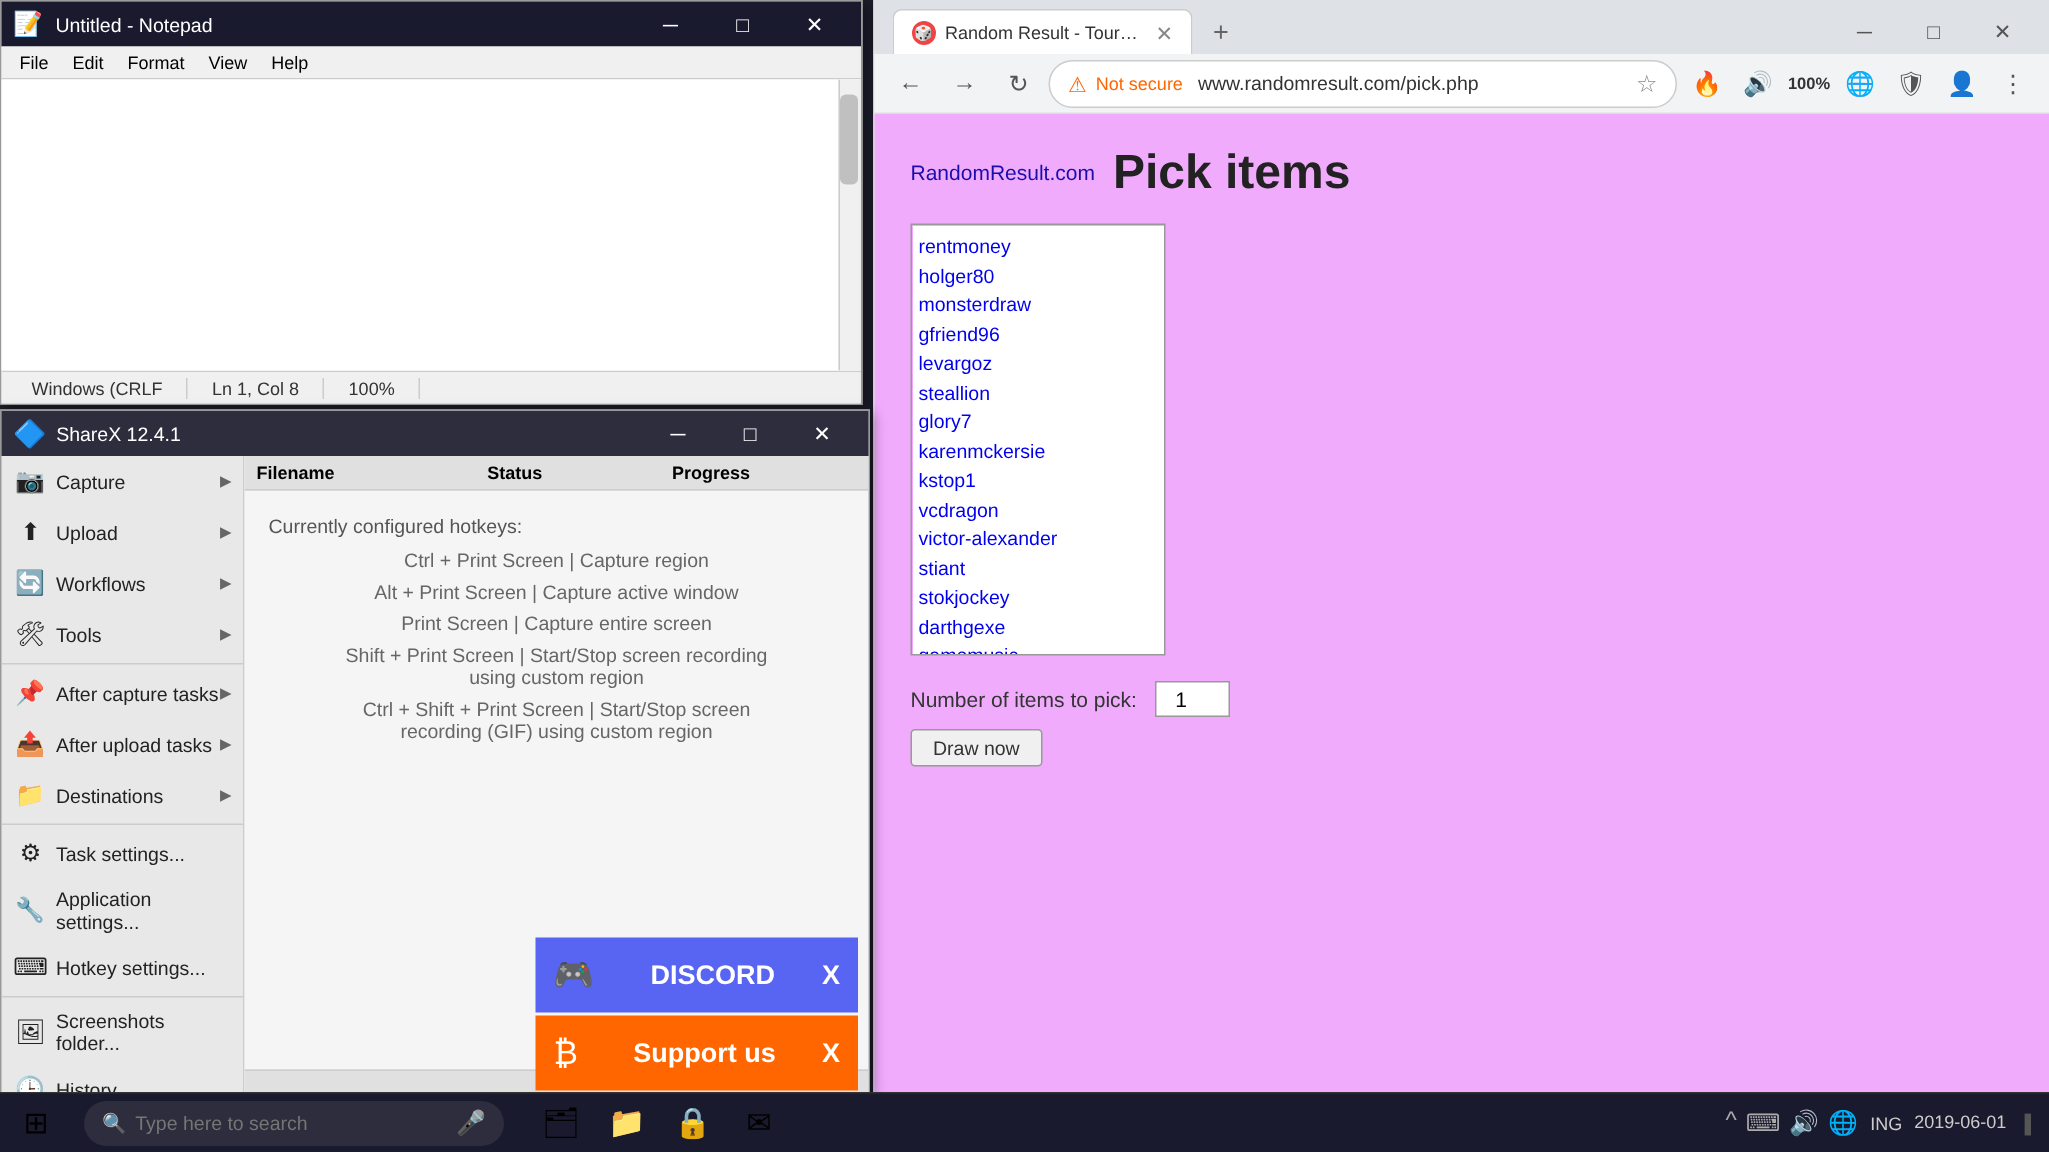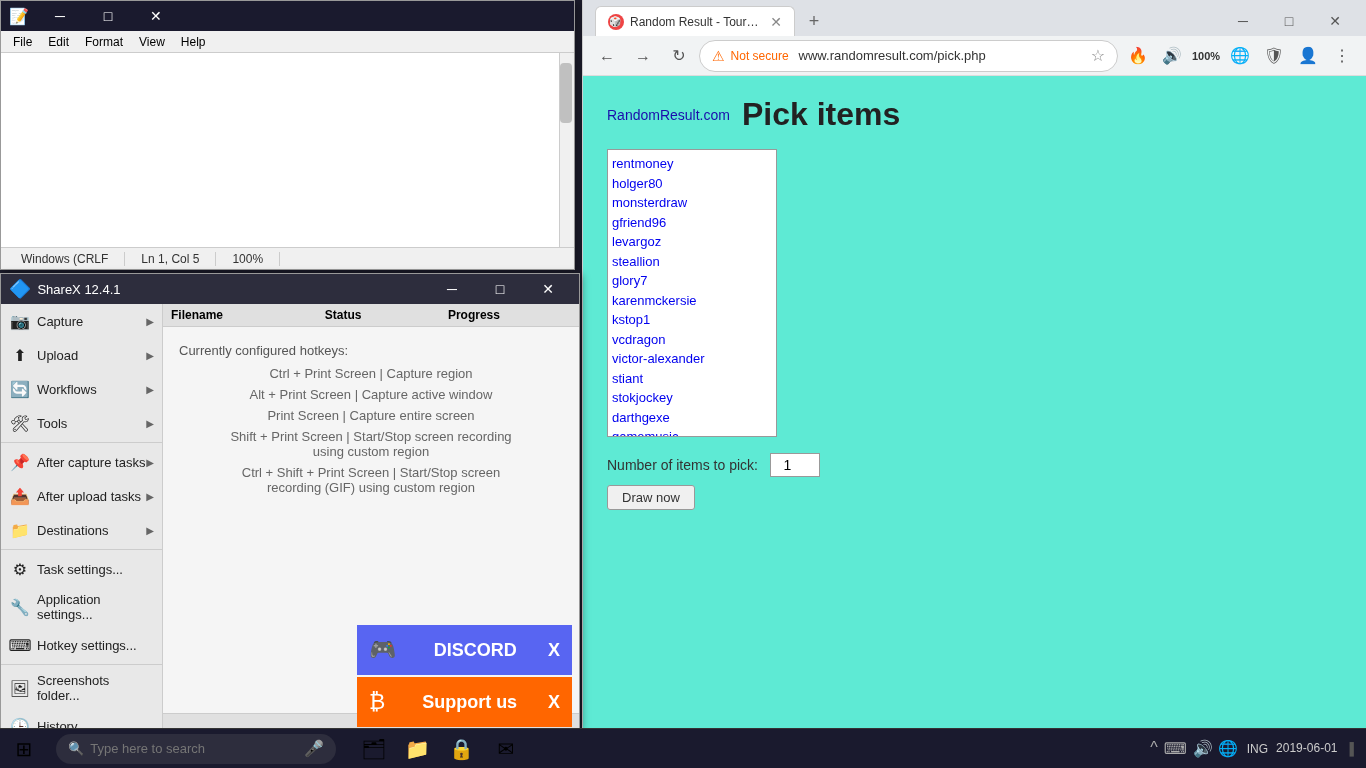--- a/index.html
+++ b/index.html
@@ -124,21 +124,21 @@
       flex: 1; height: 32px; background: white; border: 1px solid #ccc; border-radius: 20px;
       display: flex; align-items: center; padding: 0 12px; gap: 6px;
     }
     .address-warning { color: #f60; font-size: 14px; }
     .address-text { flex: 1; font-size: 13px; color: #333; }
     .address-star { color: #888; font-size: 16px; }
     .nav-toolbar-icons { display: flex; gap: 2px; }
     .nav-toolbar-icon { width: 32px; height: 32px; display: flex; align-items: center; justify-content: center; cursor: pointer; font-size: 16px; color: #555; }
 
     
-    .browser-content { flex: 1; overflow-y: auto; padding: 20px 24px; background: #5eead4; }
+    .browser-content { flex: 1; overflow-y: auto; padding: 20px 24px; background: #f0abfc; }
     .page-header { display: flex; align-items: center; margin-bottom: 16px; }
     .site-link { color: #1a0dab; text-decoration: none; font-size: 14px; margin-right: 12px; }
     .page-title { font-size: 32px; font-weight: bold; color: #222; }
     .form-label { font-size: 14px; color: #333; margin-bottom: 6px; display: block; }
     .items-textarea {
       width: 170px; height: 288px; border: 1px solid #999; resize: none; font-size: 13px;
       font-family: Arial, sans-serif; color: #00e; padding: 4px; line-height: 1.5;
     }
     .pick-row { display: flex; align-items: center; gap: 12px; margin-top: 12px; }
     .pick-label { font-size: 14px; color: #333; }
@@ -150,20 +150,21 @@
 
     
     .scroll-thumb { width: 12px; background: #c0c0c0; border-radius: 4px; position: absolute; right: 2px; top: 10px; height: 60px; }
   </style>
 </head>
 <body>
 
 <div class="notepad-window">
   <div class="window-titlebar">
     <span class="window-titlebar-icon">📝</span>
+    <span class="window-titlebar-title">Untitled - Notepad</span>
     <div class="window-controls">
       <div class="win-btn">─</div>
       <div class="win-btn">□</div>
       <div class="win-btn close">✕</div>
     </div>
   </div>
   <div class="notepad-menubar">
     <span class="notepad-menu-item">File</span>
     <span class="notepad-menu-item">Edit</span>
     <span class="notepad-menu-item">Format</span>
@@ -171,21 +172,21 @@
     <span class="notepad-menu-item">Help</span>
   </div>
   <div class="notepad-content">
     <textarea class="notepad-textarea" style=""></textarea>
     <div class="notepad-scrollbar-v">
       <div class="scroll-thumb"></div>
     </div>
   </div>
   <div class="notepad-statusbar">
     <span class="notepad-status-item">Windows (CRLF</span>
-    <span class="notepad-status-item">Ln 1, Col 5</span>
+    <span class="notepad-status-item">Ln 1, Col 8</span>
     <span class="notepad-status-item">100%</span>
   </div>
 </div>
 
 <div class="sharex-window">
   <div class="sharex-titlebar">
     <span style="font-size:18px;margin-right:6px;">🔷</span>
     <span>ShareX 12.4.1</span>
     <div class="window-controls" style="margin-left:auto;">
       <div class="win-btn">─</div>

